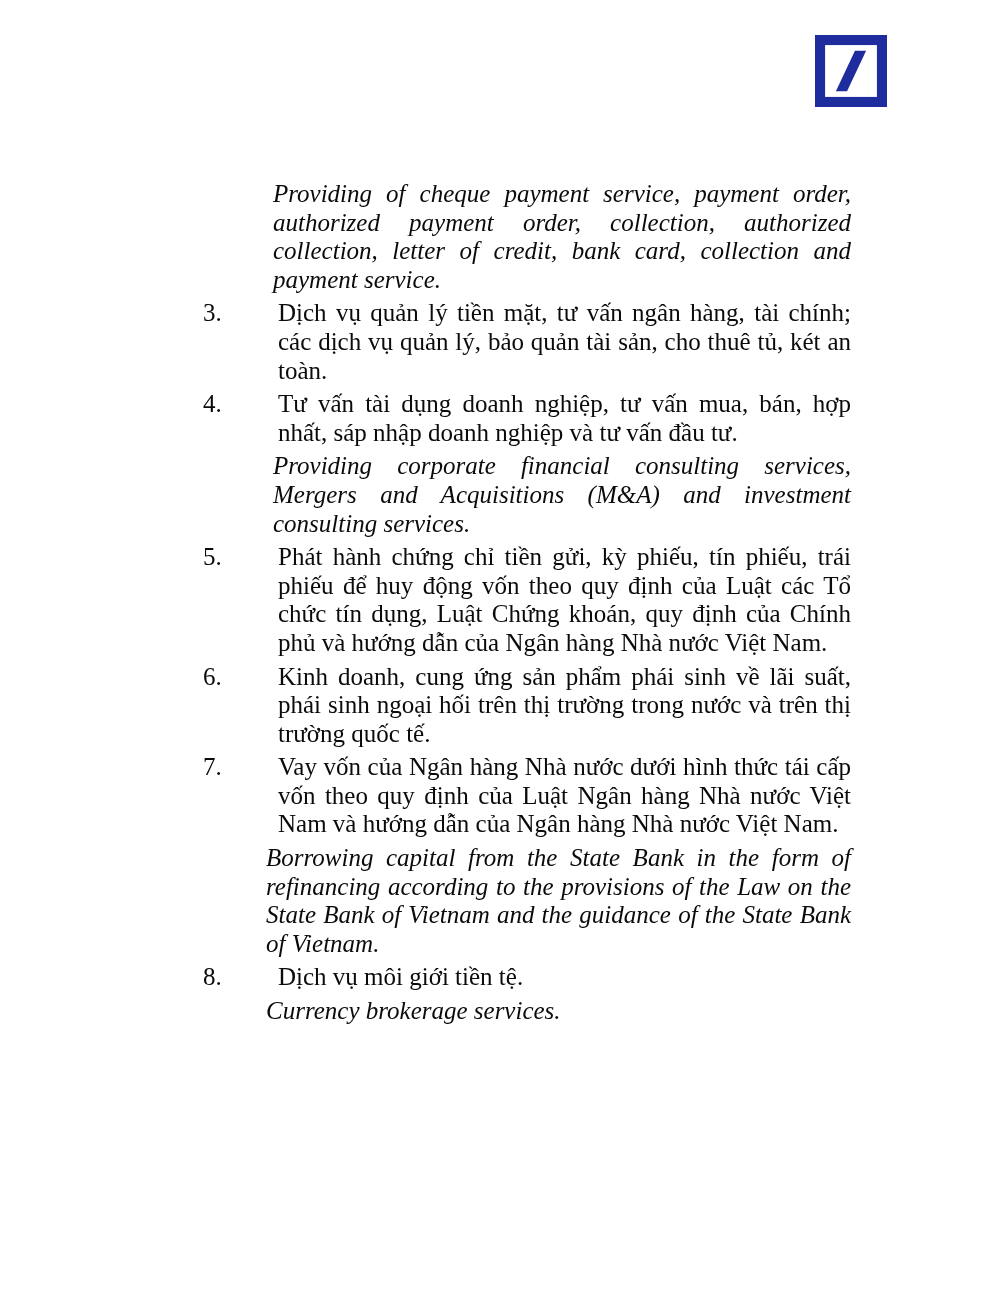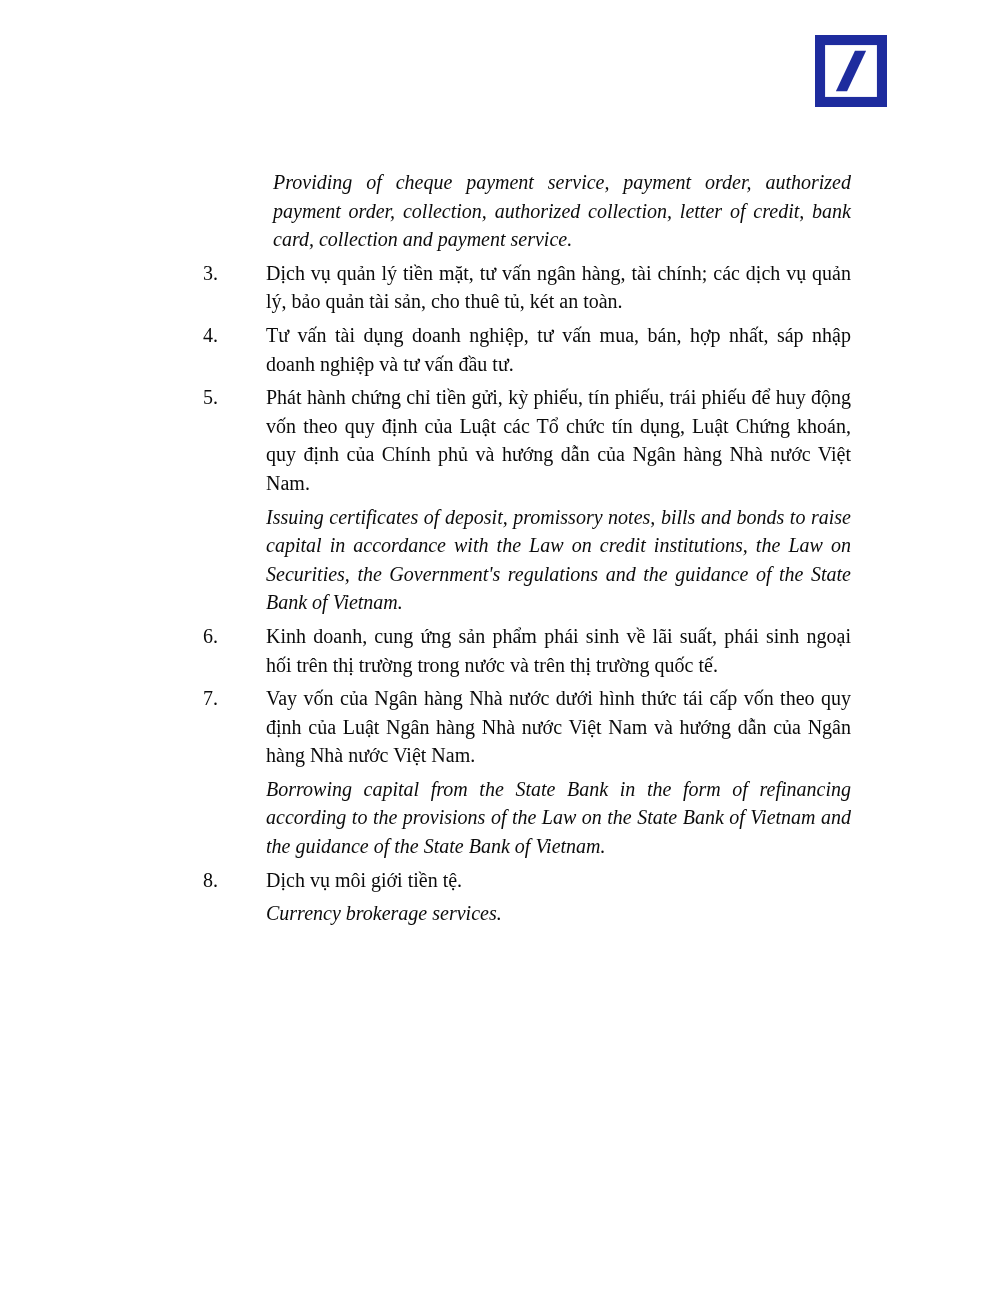--- a/index.html
+++ b/index.html
@@ -24,38 +24,39 @@
     height: 72px;
   }
   .logo svg {
     display: block;
     width: 100%;
     height: 100%;
   }
   .content {
     position: absolute;
     left: 203px;
-    top: 168px;
+    top: 180px;
     width: 648px;
-    font-size: 20px;
+    font-size: 25px;
     line-height: 28.6px;
   }
   .item {
     position: relative;
     padding-left: 63px;
     margin: 0 0 5px 0;
   }
   .num {
     position: absolute;
     left: 0;
     top: 0;
     width: 63px;
   }
   .vn {
     text-align: justify;
+    margin-left: 12px;
   }
   .en {
     font-style: italic;
     text-align: justify;
     margin: 0 0 5px 63px;
   }
   .en.more {
     margin-left: 70px;
   }
 </style>
@@ -77,26 +78,26 @@
 
     <div class="item">
       <span class="num">3.</span>
       <div class="vn">Dịch vụ quản lý tiền mặt, tư vấn ngân hàng, tài chính; các dịch vụ quản lý, bảo quản tài sản, cho thuê tủ, két an toàn.</div>
     </div>
 
     <div class="item">
       <span class="num">4.</span>
       <div class="vn">Tư vấn tài dụng doanh nghiệp, tư vấn mua, bán, hợp nhất, sáp nhập doanh nghiệp và tư vấn đầu tư.</div>
     </div>
+    <p class="en more">Providing corporate financial consulting services, Mergers and Acquisitions (M&amp;A) and investment consulting services.</p>
 
     <div class="item">
       <span class="num">5.</span>
       <div class="vn">Phát hành chứng chỉ tiền gửi, kỳ phiếu, tín phiếu, trái phiếu để huy động vốn theo quy định của Luật các Tổ chức tín dụng, Luật Chứng khoán, quy định của Chính phủ và hướng dẫn của Ngân hàng Nhà nước Việt Nam.</div>
     </div>
-    <p class="en">Issuing certificates of deposit, promissory notes, bills and bonds to raise capital in accordance with the Law on credit institutions, the Law on Securities, the Government's regulations and the guidance of the State Bank of Vietnam.</p>
 
     <div class="item">
       <span class="num">6.</span>
       <div class="vn">Kinh doanh, cung ứng sản phẩm phái sinh về lãi suất, phái sinh ngoại hối trên thị trường trong nước và trên thị trường quốc tế.</div>
     </div>
 
     <div class="item">
       <span class="num">7.</span>
       <div class="vn">Vay vốn của Ngân hàng Nhà nước dưới hình thức tái cấp vốn theo quy định của Luật Ngân hàng Nhà nước Việt Nam và hướng dẫn của Ngân hàng Nhà nước Việt Nam.</div>
     </div>

